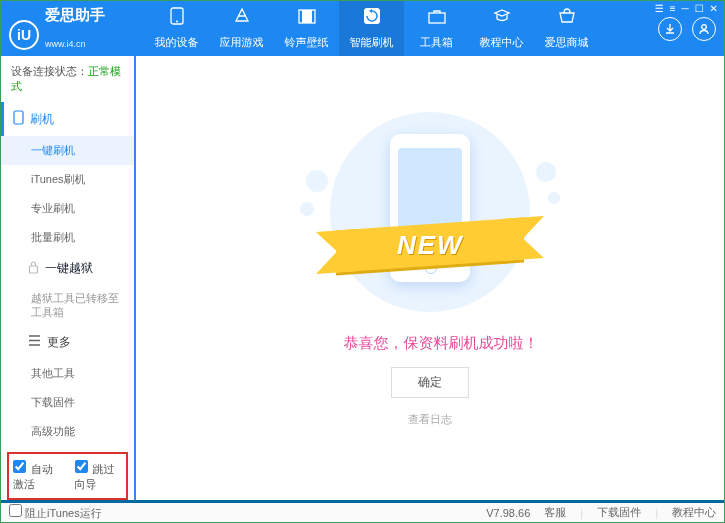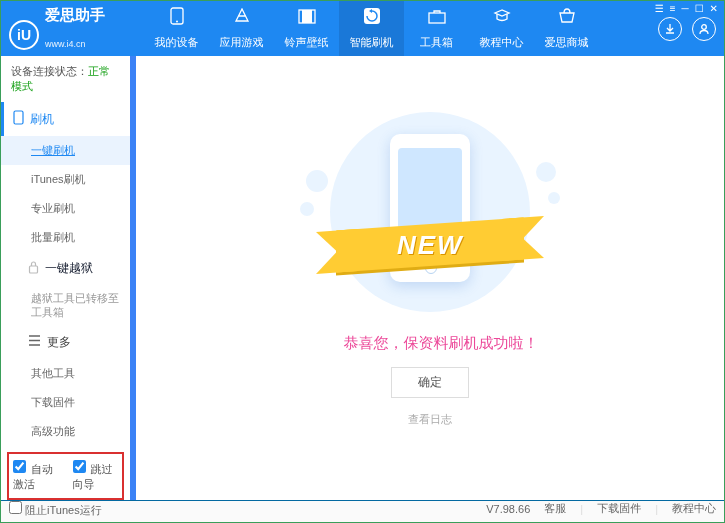--- a/index.html
+++ b/index.html
@@ -15,27 +15,27 @@
 .nav { display: flex; flex: 1; height: 100%; }
 .nav-item { width: 65px; display: flex; flex-direction: column; align-items: center; justify-content: center; cursor: pointer; font-size: 11px; gap: 10px; }
 .nav-item.active { background: #1a78d8; }
 .nav-ico { width: 20px; height: 18px; display: flex; align-items: center; justify-content: center; }
 .top-right { display: flex; align-items: center; gap: 10px; margin-left: auto; }
 .win-ctrls { position: absolute; top: 2px; right: 6px; display: flex; gap: 6px; font-size: 10px; color: #fff; }
 .win-ctrls span { cursor: pointer; }
 .circ-btn { width: 24px; height: 24px; border: 1.5px solid #fff; border-radius: 50%; display: flex; align-items: center; justify-content: center; cursor: pointer; }
 
 .body { display: flex; height: calc(100% - 55px - 22px); }
-.sidebar { width: 135px; border-right: 6px solid #3b82f6; display: flex; flex-direction: column; overflow: hidden; }
+.sidebar { width: 135px; border-right: 2px solid #3b82f6; display: flex; flex-direction: column; overflow: hidden; }
 .status-row { padding: 8px 10px; font-size: 11px; color: #555; }
 .status-val { color: #16a016; }
 .section-hd { display: flex; align-items: center; gap: 6px; padding: 8px 27px; color: #444; font-size: 12px; }
 .section-hd.active-hd { border-left: 3px solid #1e88f2; padding-left: 9px; color: #1e88f2; }
 .sub-item { padding: 7px 10px 7px 30px; color: #666; font-size: 11px; cursor: pointer; }
-.sub-item.active { background: #eaf3fe; color: #1e88f2; text-decoration: underline; }
+.sub-item.active { background: #eaf3fe; color: #1e88f2; }
 .sub-note { padding: 6px 10px 6px 30px; color: #999; font-size: 11px; line-height: 1.3; }
 .lock-hd { color: #0f172a; }
 
 .checks-box { border: 2px solid #d93030; margin: 6px 6px 4px; padding: 6px 4px; display: flex; gap: 14px; align-items: center; font-size: 11px; color: #555; }
 .checks-box input { accent-color: #1e88f2; margin-right: 2px; }
 
 .main { flex: 1; position: relative; display: flex; flex-direction: column; align-items: center; justify-content: center; }
 .illus { width: 260px; height: 180px; position: relative; }
 .blob { position: absolute; border-radius: 50%; }
 .big-blob { width: 200px; height: 200px; background: #e9f4ff; left: 30px; top: -18px; }
@@ -48,21 +48,21 @@
 .phone:after { content: ""; position: absolute; left: 50%; bottom: 8px; width: 10px; height: 10px; margin-left: -5px; border: 1px solid #b8d4f2; border-radius: 50%; }
 .ribbon { position: absolute; left: 36px; top: 94px; width: 188px; height: 42px; background: #ffcc33; transform: skewY(-4deg); display: flex; align-items: center; justify-content: center; box-shadow: 0 3px 0 #e0ac14; }
 .ribbon:before, .ribbon:after { content: ""; position: absolute; width: 0; height: 0; border: 21px solid #ffcc33; top: 0; }
 .ribbon:before { left: -20px; border-left-color: transparent; }
 .ribbon:after { right: -20px; border-right-color: transparent; }
 .ribbon-text { font-size: 26px; font-weight: 900; color: #fff; letter-spacing: 2px; font-style: italic; transform: skewY(4deg); text-shadow: 1px 1px 0 #d99400; }
 .success-msg { margin-top: 24px; font-size: 15px; color: #ec4899; margin-left: 22px; }
 .ok-btn { margin-top: 14px; padding: 6px 26px; border: 1px solid #ddd; background: #fff; color: #555; cursor: pointer; font-size: 12px; }
 .log-link { margin-top: 14px; color: #aaa; font-size: 11px; cursor: pointer; }
 
-.footer { position: absolute; bottom: 0; left: 0; right: 0; height: 22px; border-top: 1px solid #0369a1; display: flex; align-items: flex-start; padding: 0 8px; font-size: 11px; color: #666; background: #fafafa; }
+.footer { position: absolute; bottom: 0; left: 0; right: 0; height: 22px; border-top: 3px solid #0369a1; display: flex; align-items: center; padding: 0 8px; font-size: 11px; color: #666; background: #fafafa; }
 .footer .ft-left { display: flex; align-items: center; gap: 4px; }
 .footer .ft-right { margin-left: auto; display: flex; align-items: center; gap: 14px; }
 .sep { color: #ddd; }
 </style>
 </head>
 <body>
 
 <div class="app">
 
   <div class="win-ctrls">

